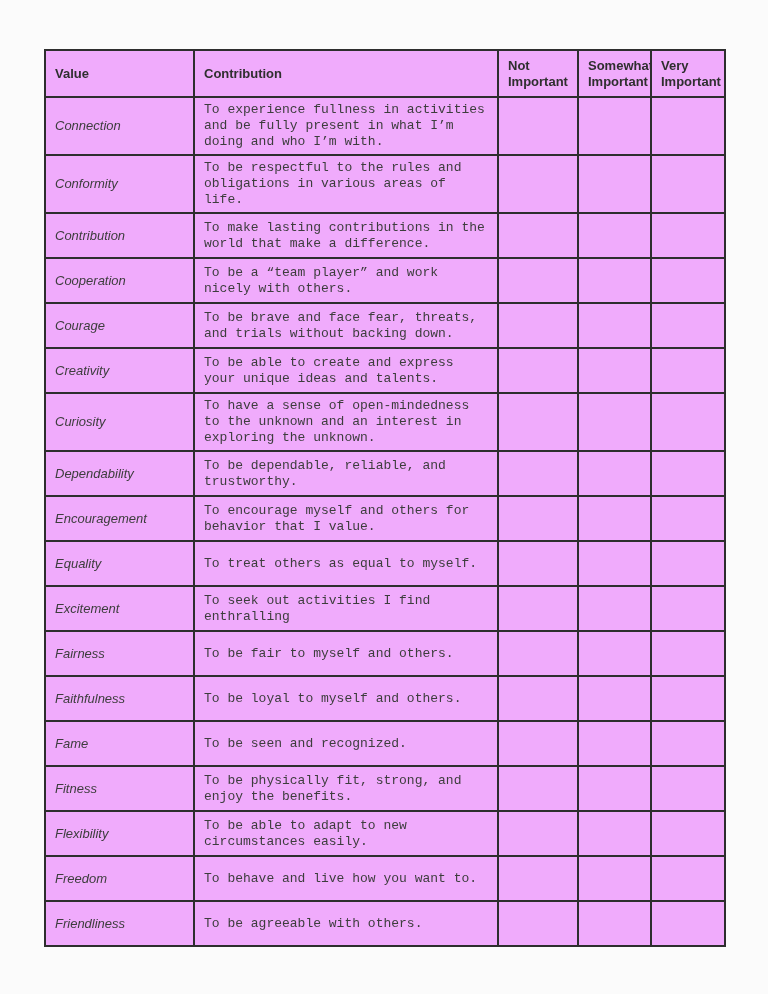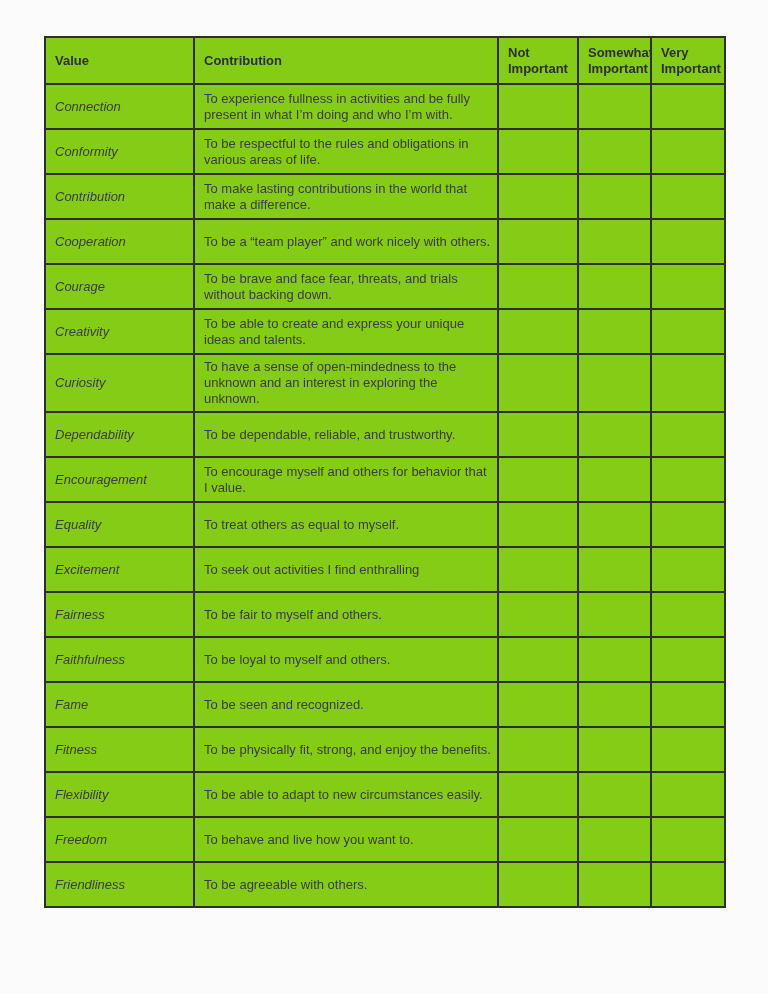--- a/index.html
+++ b/index.html
@@ -13,25 +13,25 @@
   .page {
     position: relative;
     width: 768px;
     height: 994px;
     background: #fbfbfb;
     overflow: hidden;
   }
   table.values-table {
     position: absolute;
     left: 44px;
-    top: 36px;
+    top: 49px;
     width: 680px;
     border-collapse: collapse;
     table-layout: fixed;
-    background: #84cc16;
+    background: #f0abfc;
   }
   table.values-table th,
   table.values-table td {
     border: 2px solid #2e2e2e;
     vertical-align: middle;
     font-size: 13px;
     line-height: 16px;
     text-align: left;
     overflow: hidden;
   }
@@ -41,21 +41,21 @@
     height: 47px;
     padding: 4px 4px 4px 9px;
   }
   table.values-table td {
     height: 45px;
     padding: 4px 6px 4px 9px;
     font-weight: normal;
     color: #3d3d3d;
   }
   td.value-col { padding-left: 9px; font-style: italic; }
-  td.desc-col { padding-right: 8px; }
+  td.desc-col { padding-right: 8px; font-family: Liberation Mono, monospace; }
   .page-number {
     position: absolute;
     right: 44px;
     top: 955px;
     font-size: 13.5px;
     color: #3a3a3a;
     margin-top: 44px;
   }
 </style>
 </head>

